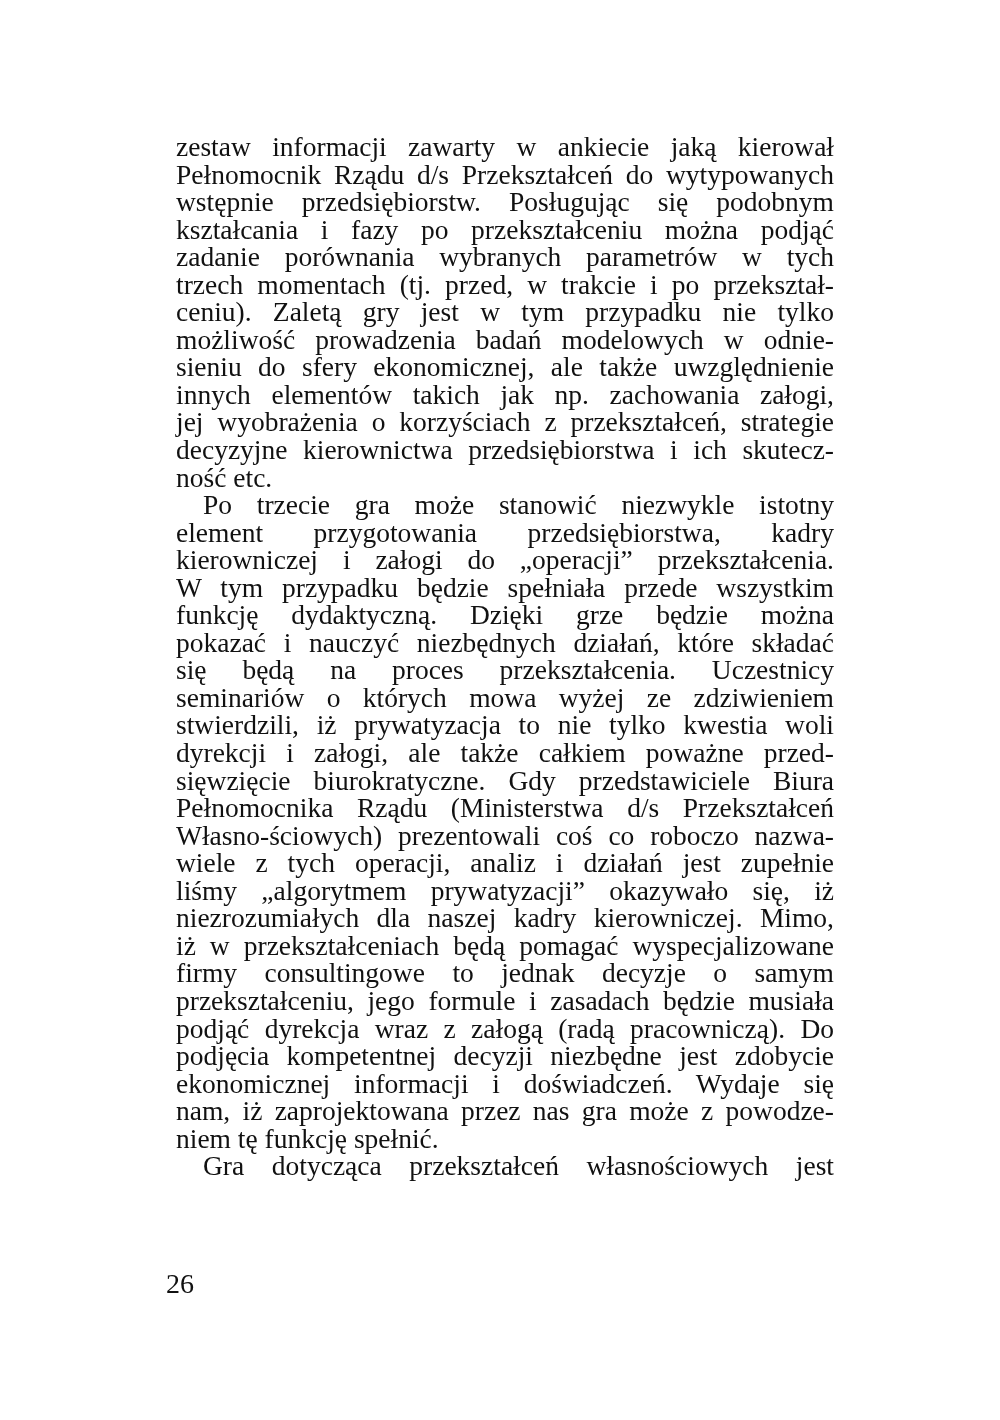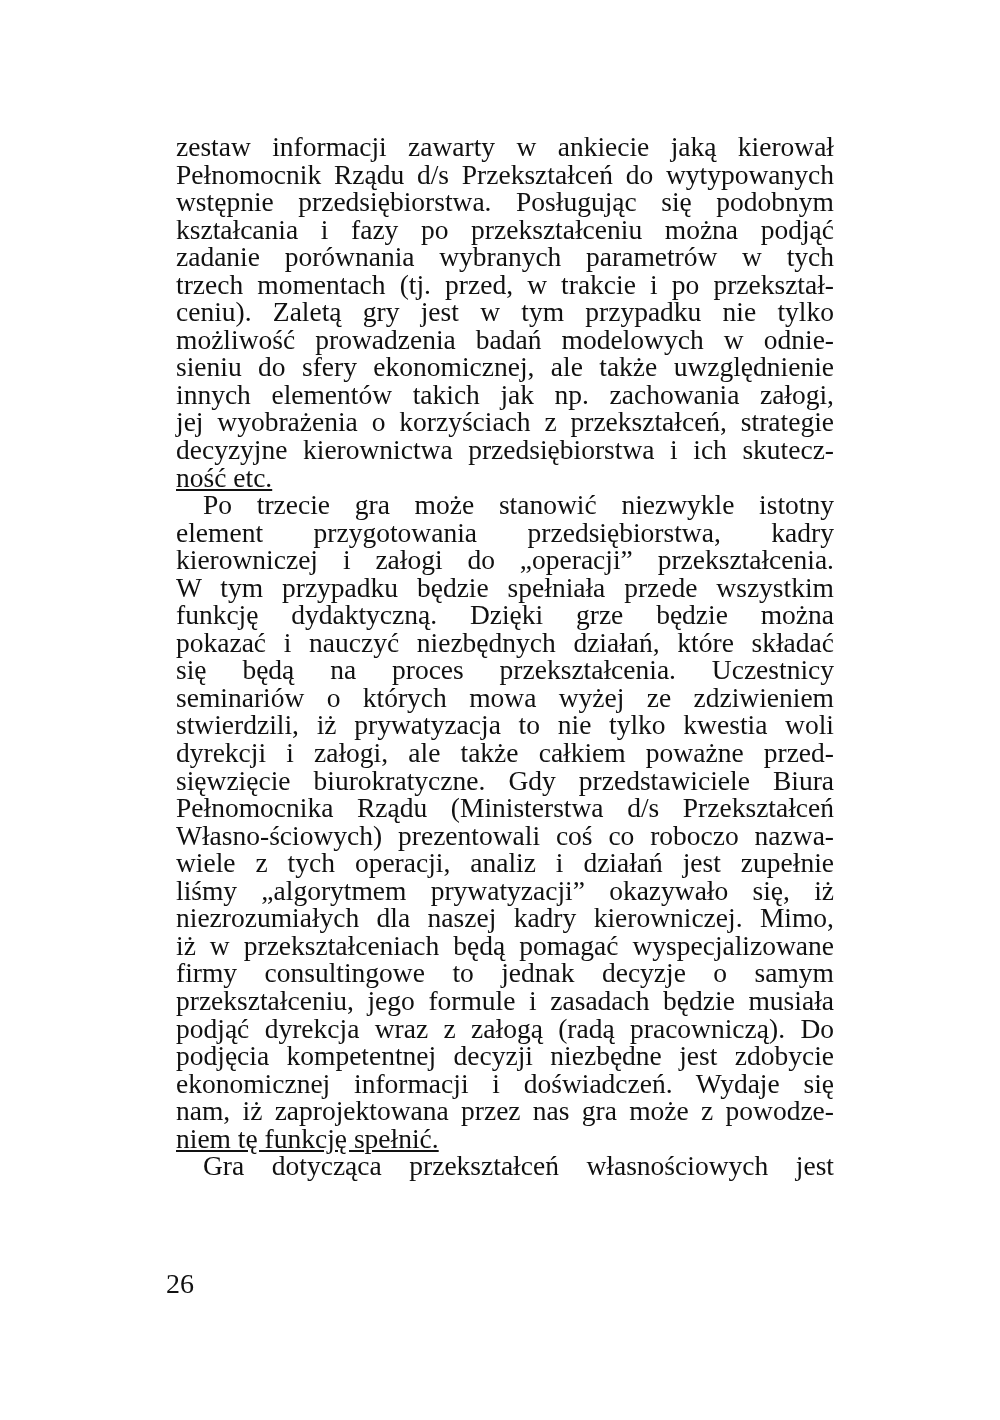--- a/index.html
+++ b/index.html
@@ -11,37 +11,37 @@
   .text-block {
     position: absolute; left: 176px; top: 133px; width: 658px;
     font-family: "Liberation Serif", serif;
     font-size: 27.5px; color: #111111;
   }
   .line {
     display: block; height: 27.55px; line-height: 27.55px;
     white-space: nowrap;
     text-align: justify; text-align-last: justify;
   }
-  .line.last { text-align: left; text-align-last: left; text-decoration: underline; }
+  .line.last { text-align: left; text-align-last: left; }
   .line.indent { padding-left: 27px; }
   .page-number {
     position: absolute; left: 166px; top: 1268px;
     font-family: "Liberation Serif", serif; font-size: 28px; color: #111111;
   }
 </style>
 </head>
 <body>
 
 <div class="page">
   <div class="text-block">
 
     <div>
       <span class="line">zestaw informacji zawarty w ankiecie jaką kierował</span>
       <span class="line">Pełnomocnik Rządu d/s Przekształceń do wytypowanych</span>
-      <span class="line">wstępnie przedsiębiorstwa. Posługując się podobnym</span>
+      <span class="line">wstępnie przedsiębiorstw. Posługując się podobnym</span>
       <span class="line">kształcania i fazy po przekształceniu można podjąć</span>
       <span class="line">zadanie porównania wybranych parametrów w tych</span>
       <span class="line">trzech momentach (tj. przed, w trakcie i po przekształ-</span>
       <span class="line">ceniu). Zaletą gry jest w tym przypadku nie tylko</span>
       <span class="line">możliwość prowadzenia badań modelowych w odnie-</span>
       <span class="line">sieniu do sfery ekonomicznej, ale także uwzględnienie</span>
       <span class="line">innych elementów takich jak np. zachowania załogi,</span>
       <span class="line">jej wyobrażenia o korzyściach z przekształceń, strategie</span>
       <span class="line">decyzyjne kierownictwa przedsiębiorstwa i ich skutecz-</span>
       <span class="line last">ność etc.</span>

